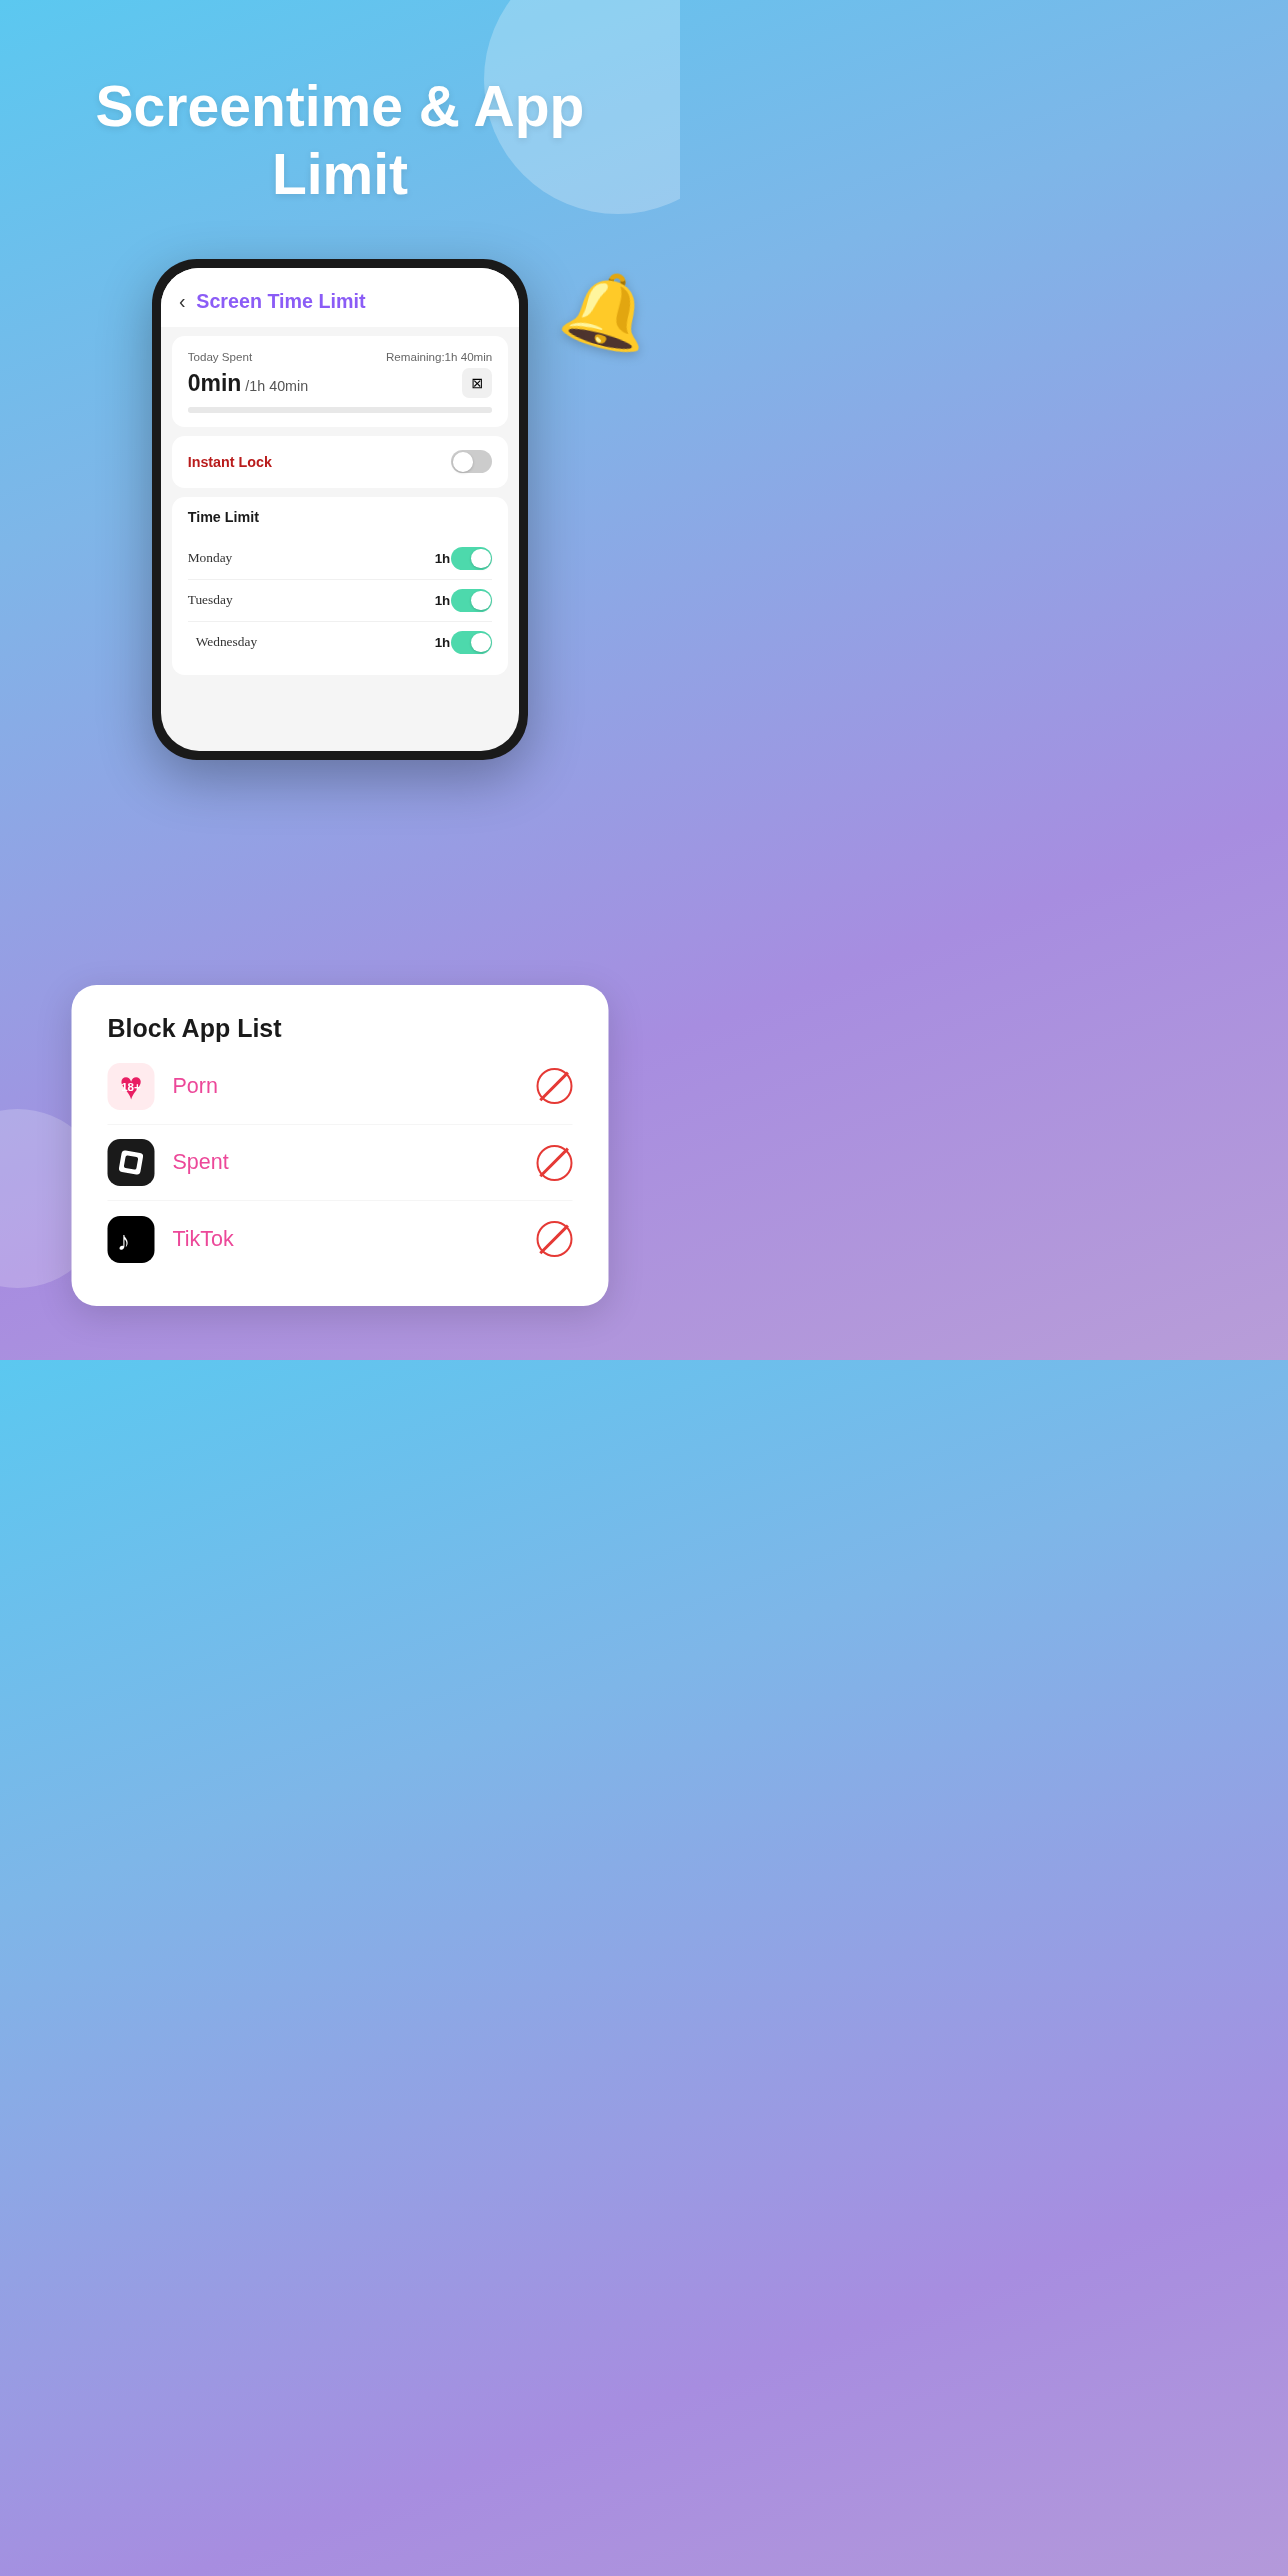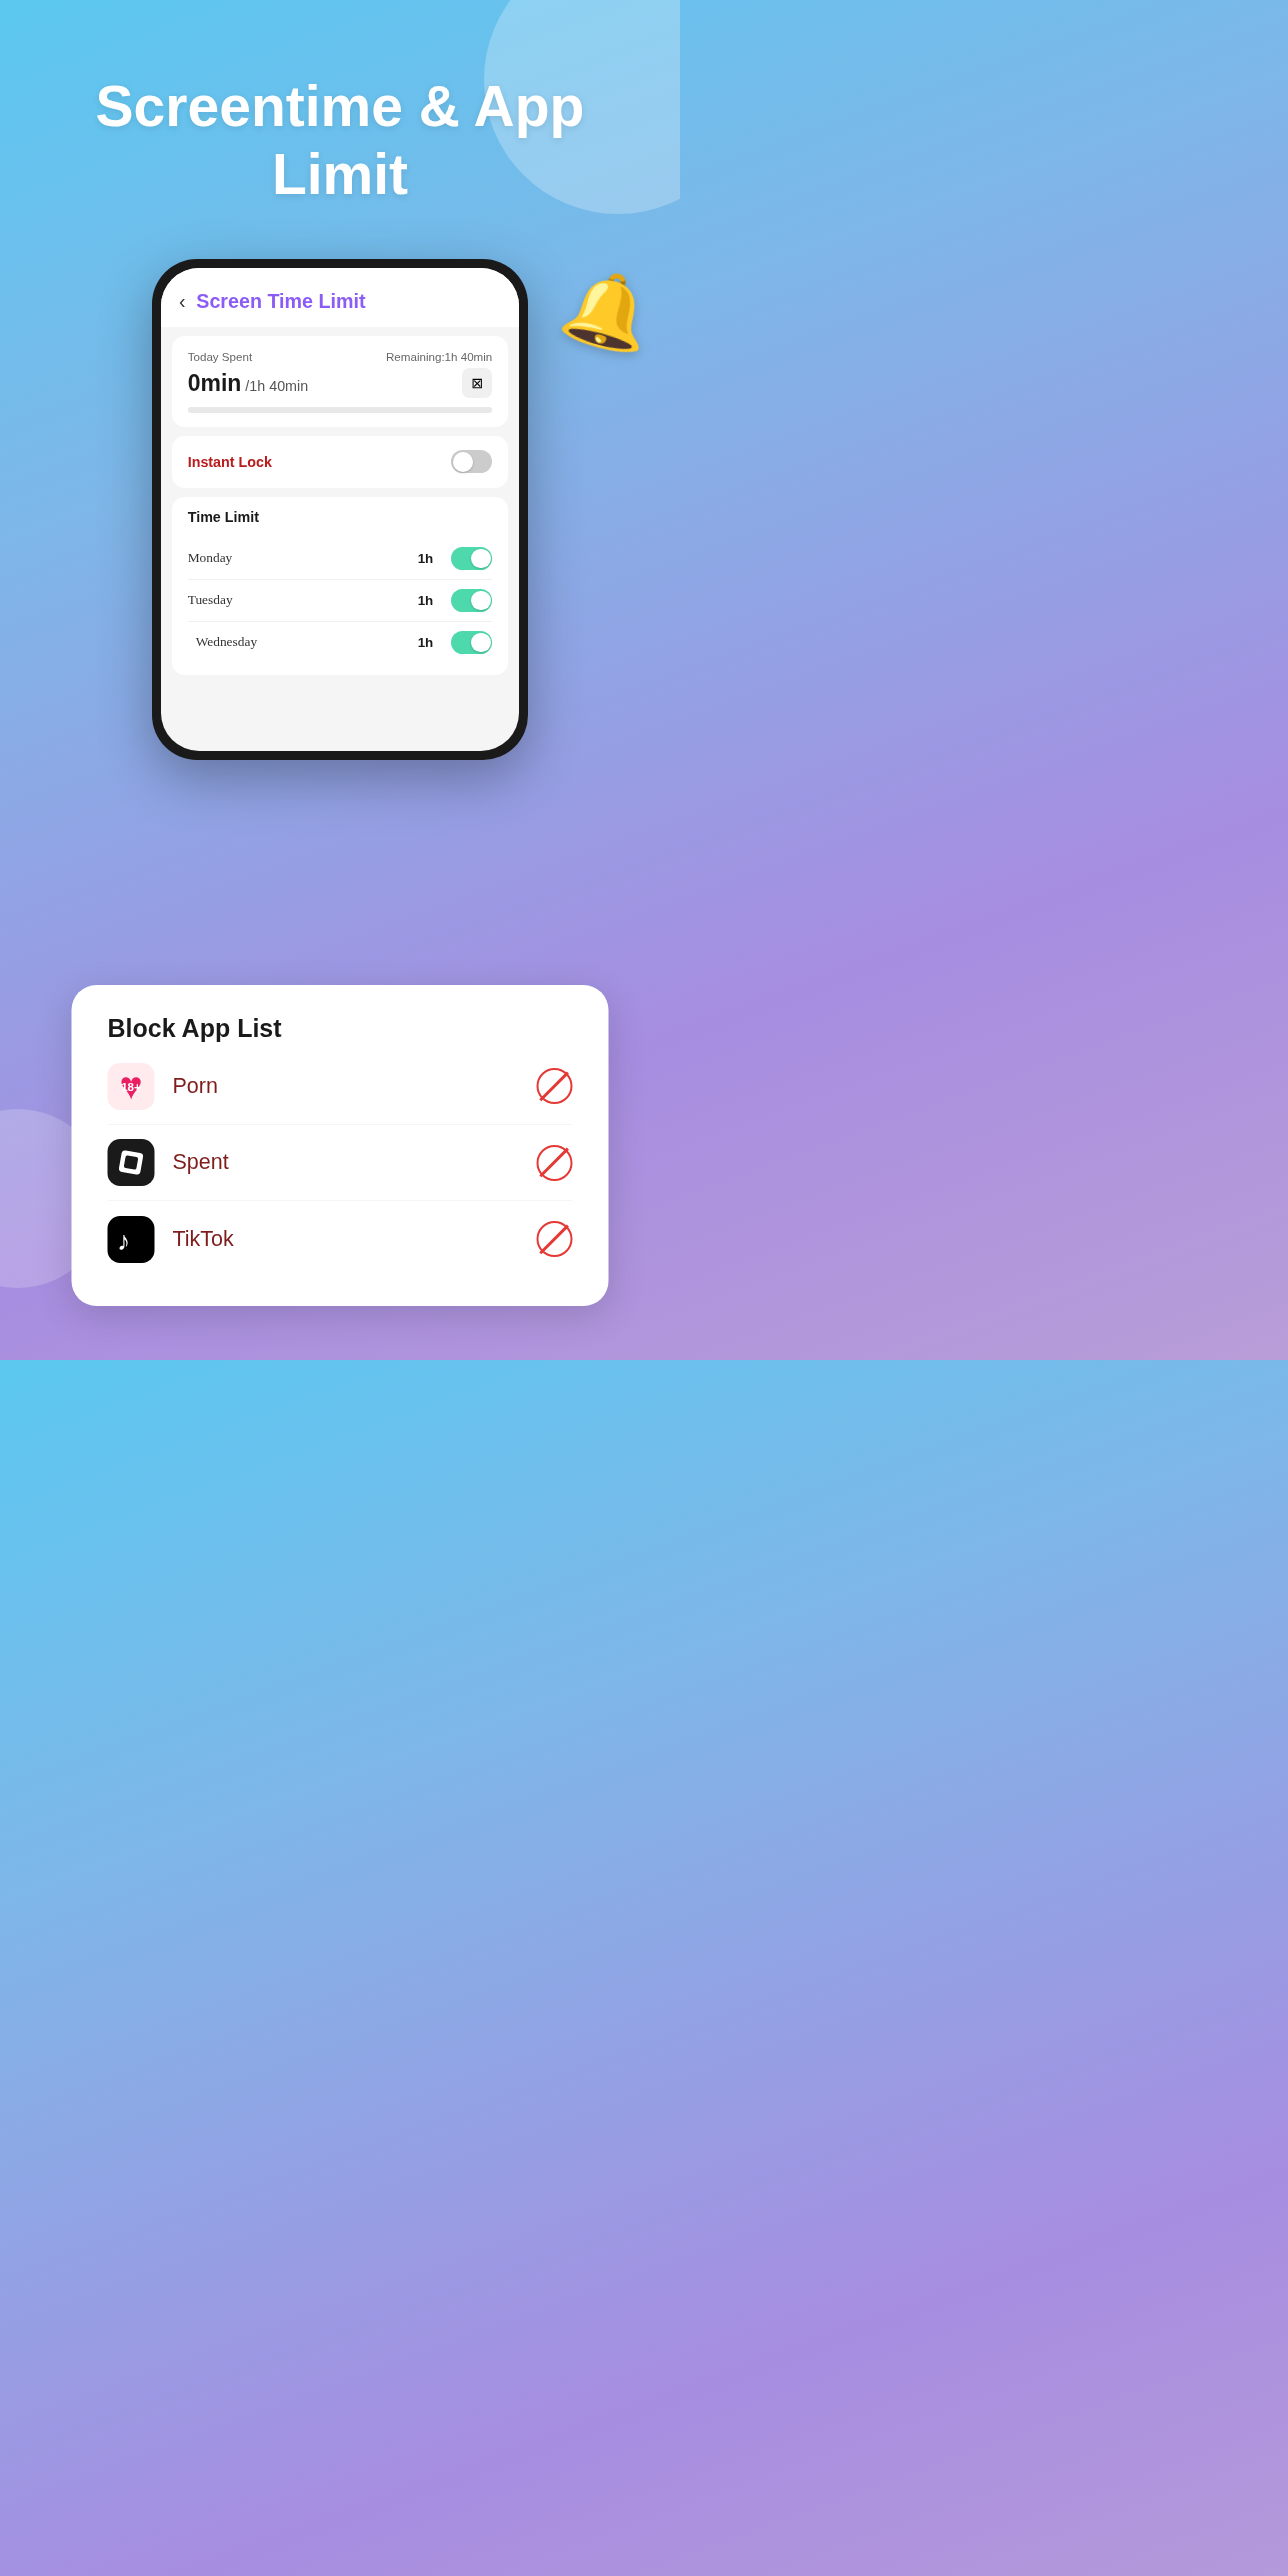--- a/index.html
+++ b/index.html
@@ -249,21 +249,21 @@
 
     .day-name {
       font-size: 13.4px;
       color: #333;
       font-family: Liberation Serif, serif;
     }
 
     .day-right {
       display: flex;
       align-items: center;
-      gap: 18px;
+      gap: 1px;
     }
 
     .day-limit-val {
       font-size: 13.4px;
       font-weight: 600;
       color: #1a1a1a;
     }
 
     
     .bell-decoration {
@@ -327,21 +327,21 @@
       background: #1a1a1a;
     }
 
     .app-icon-tiktok {
       background: #000;
     }
 
     .app-name {
       font-size: 21.5px;
       font-weight: 500;
-      color: #7f1d1d;
+      color: #ec4899;
       flex: 1;
     }
 
     .block-icon {
       width: 36px;
       height: 36px;
       border-radius: 50%;
       border: 2.7px solid #e53935;
       display: flex;
       align-items: center;

